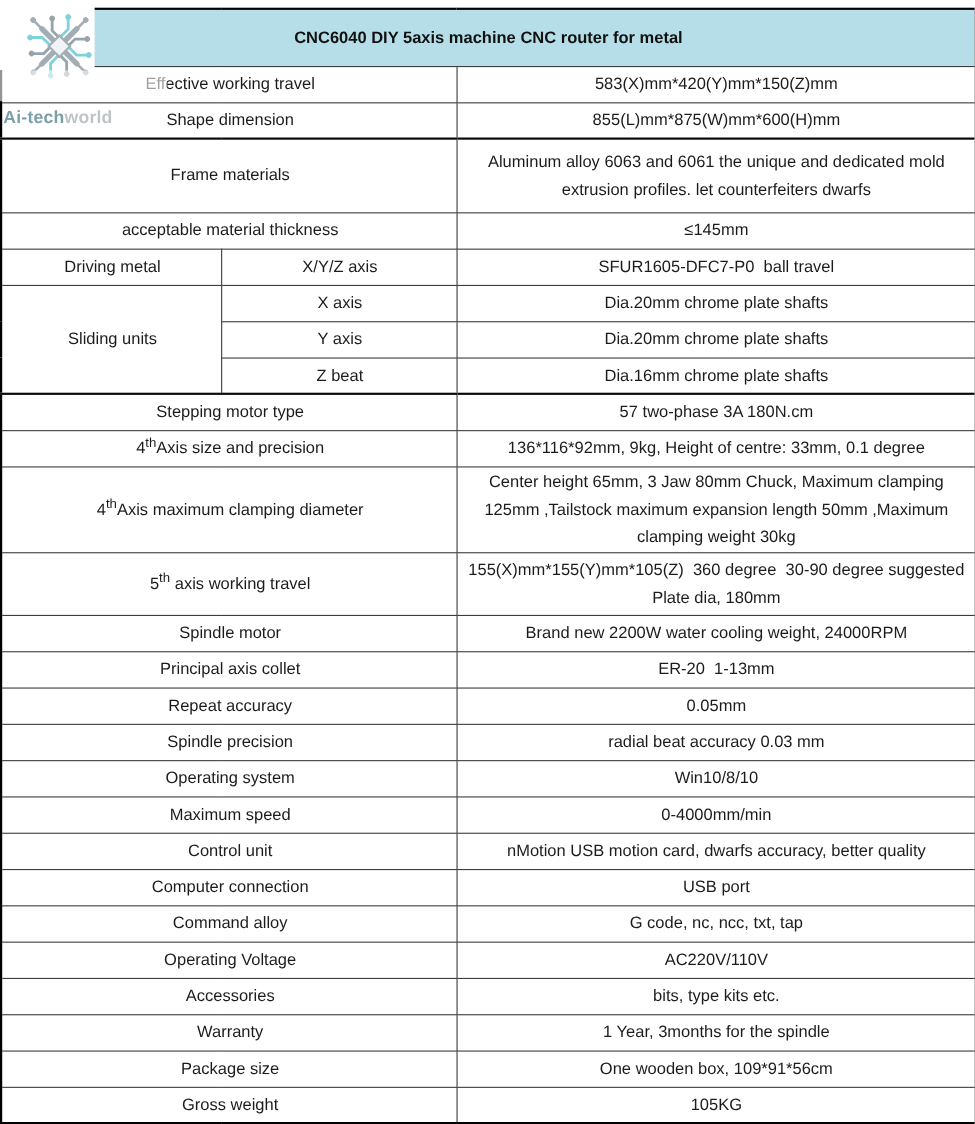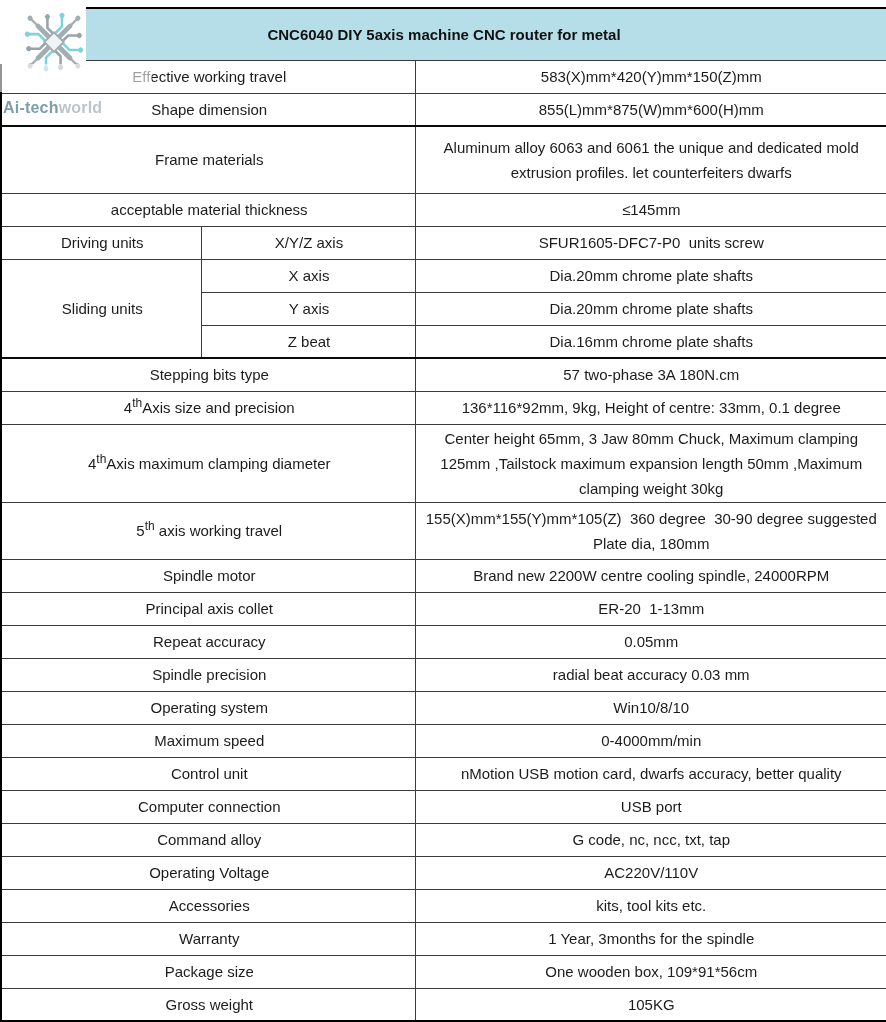--- a/index.html
+++ b/index.html
@@ -121,62 +121,62 @@
         <td class="lbl" colspan="2">Frame materials</td>
         <td class="val">Aluminum alloy 6063 and 6061 the unique and dedicated mold extrusion profiles. let counterfeiters dwarfs</td>
       </tr>
 
       <tr class="h33">
         <td class="lbl" colspan="2">acceptable material thickness</td>
         <td class="val">≤145mm</td>
       </tr>
 
       <tr class="h33">
-        <td class="lbl">Driving units</td>
+        <td class="lbl">Driving metal</td>
         <td class="lbl">X/Y/Z axis</td>
-        <td class="val">SFUR1605-DFC7-P0  units screw</td>
+        <td class="val">SFUR1605-DFC7-P0  ball travel</td>
       </tr>
 
       <tr class="h33">
         <td class="lbl" rowspan="3">Sliding units</td>
         <td class="lbl">X axis</td>
         <td class="val">Dia.20mm chrome plate shafts</td>
       </tr>
       <tr class="h33">
         <td class="lbl">Y axis</td>
         <td class="val">Dia.20mm chrome plate shafts</td>
       </tr>
       <tr class="h33">
         <td class="lbl">Z beat</td>
         <td class="val">Dia.16mm chrome plate shafts</td>
       </tr>
 
       <tr class="h33 thick">
-        <td class="lbl" colspan="2">Stepping bits type</td>
+        <td class="lbl" colspan="2">Stepping motor type</td>
         <td class="val">57 two-phase 3A 180N.cm</td>
       </tr>
 
       <tr class="h33">
         <td class="lbl" colspan="2"><span>4</span><sup>th</sup><span>Axis size and precision</span></td>
         <td class="val">136*116*92mm, 9kg, Height of centre: 33mm, 0.1 degree</td>
       </tr>
 
       <tr class="h77">
         <td class="lbl" colspan="2"><span>4</span><sup>th</sup><span>Axis maximum clamping diameter</span></td>
         <td class="val">Center height 65mm, 3 Jaw 80mm Chuck, Maximum clamping 125mm ,Tailstock maximum expansion length 50mm ,Maximum clamping weight 30kg</td>
       </tr>
 
       <tr class="h57">
         <td class="lbl" colspan="2"><span>5</span><sup>th</sup><span> axis working travel</span></td>
         <td class="val">155(X)mm*155(Y)mm*105(Z)  360 degree  30-90 degree suggested Plate dia, 180mm</td>
       </tr>
 
       <tr class="h33">
         <td class="lbl" colspan="2">Spindle motor</td>
-        <td class="val">Brand new 2200W centre cooling spindle, 24000RPM</td>
+        <td class="val">Brand new 2200W water cooling weight, 24000RPM</td>
       </tr>
       <tr class="h33">
         <td class="lbl" colspan="2">Principal axis collet</td>
         <td class="val">ER-20  1-13mm</td>
       </tr>
       <tr class="h33">
         <td class="lbl" colspan="2">Repeat accuracy</td>
         <td class="val">0.05mm</td>
       </tr>
       <tr class="h33">
@@ -202,21 +202,21 @@
       <tr class="h33">
         <td class="lbl" colspan="2">Command alloy</td>
         <td class="val">G code, nc, ncc, txt, tap</td>
       </tr>
       <tr class="h33">
         <td class="lbl" colspan="2">Operating Voltage</td>
         <td class="val">AC220V/110V</td>
       </tr>
       <tr class="h33">
         <td class="lbl" colspan="2">Accessories</td>
-        <td class="val">kits, tool kits etc.</td>
+        <td class="val">bits, type kits etc.</td>
       </tr>
       <tr class="h33">
         <td class="lbl" colspan="2">Warranty</td>
         <td class="val">1 Year, 3months for the spindle</td>
       </tr>
       <tr class="h33">
         <td class="lbl" colspan="2">Package size</td>
         <td class="val">One wooden box, 109*91*56cm</td>
       </tr>
       <tr class="h33">

